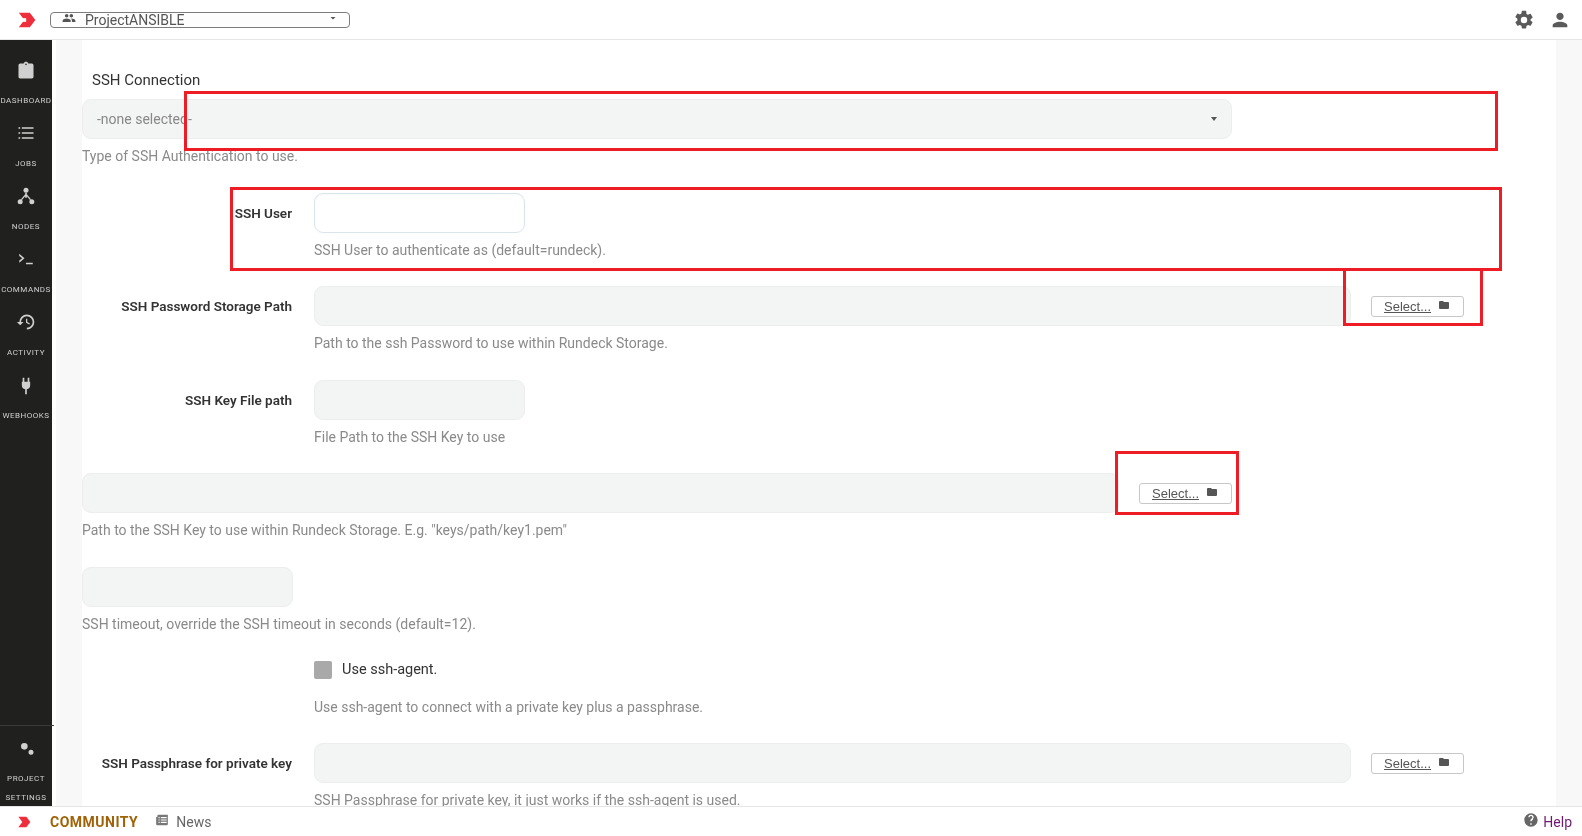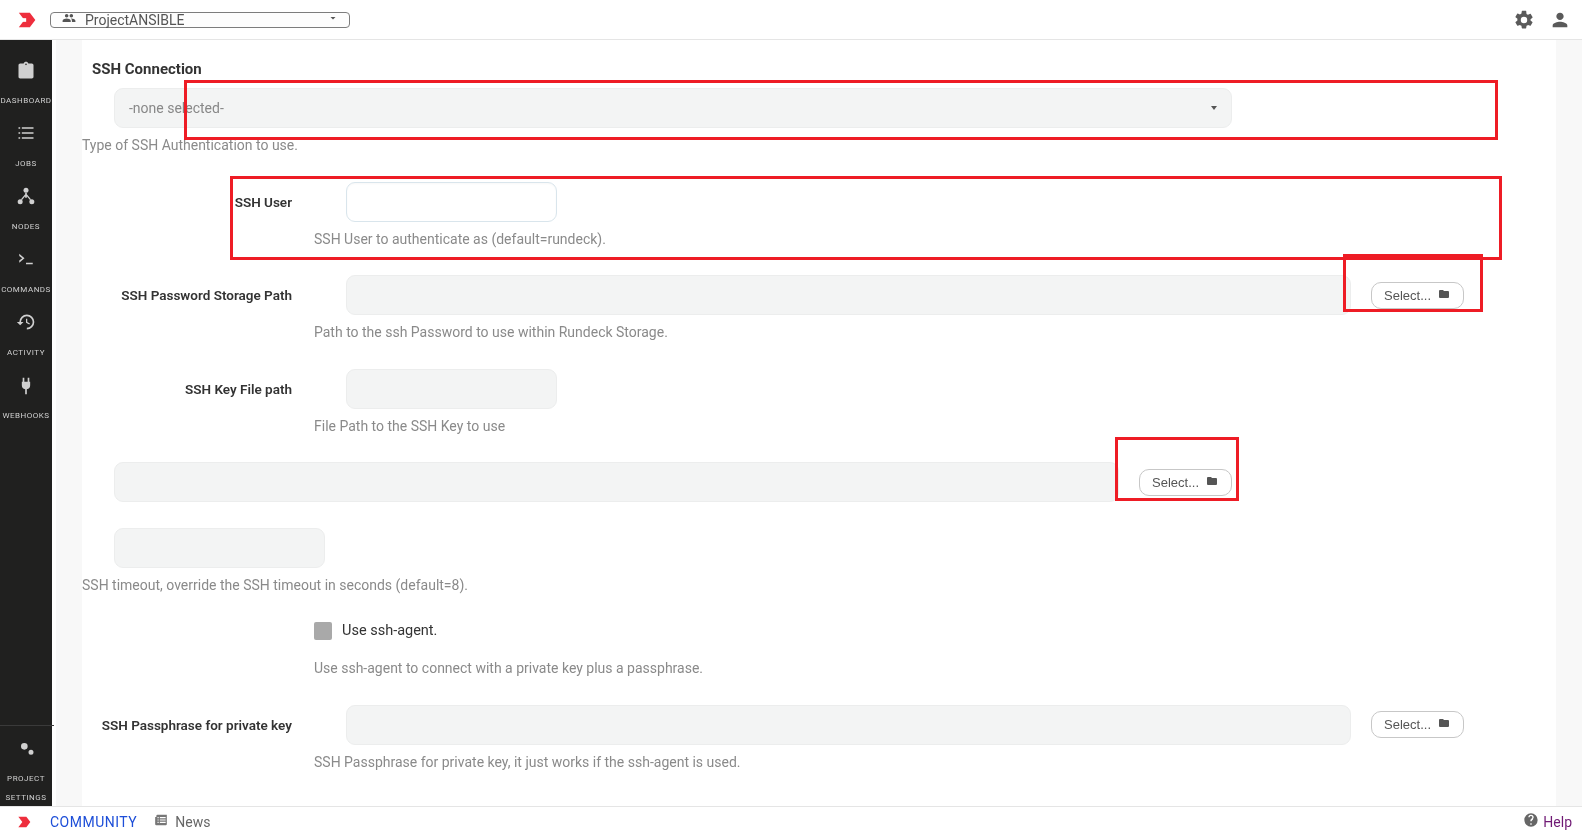--- a/index.html
+++ b/index.html
@@ -96,22 +96,22 @@
   }
   .content-inner {
     background: #fff;
     margin: 0 26px;
     padding: 12px 0 30px 0;
     min-height: 100%;
   }
   .section-title {
     font-size: 15px;
     color: #333;
-    margin: 8px 0 10px 10px;
-    font-weight: 700;
+    margin: 19px 0 10px 10px;
+    font-weight: 400;
   }
   .form-row {
     display: flex;
     align-items: flex-start;
     margin-bottom: 26px;
     position: relative;
   }
   .form-label {
     width: 232px;
     text-align: right;
@@ -133,47 +133,47 @@
   }
   .text-input, .select-input {
     flex: 1;
     height: 40px;
     background: #f3f4f4;
     border: 1px solid #eceded;
     border-radius: 9px;
     padding: 0 14px;
     font-size: 14px;
     color: #888;
-    margin-left: 32px;
   }
   .text-input.focus {
     background: #fff;
     border: 1px solid #d9e5ec;
     box-shadow: inset 0 1px 2px rgba(0,0,0,0.03);
   }
   .select-input {
     display: flex;
     align-items: center;
     justify-content: space-between;
     cursor: pointer;
     position: relative;
   }
   .select-input .sel-text { color: #888; font-size: 14px; }
   .select-btn {
     border: 1px solid #c7c7c7;
     background: #fff;
-    border-radius: 10px;
-    height: 27px;
+    border-radius: 3px;
+    height: 21px;
     padding: 0 12px;
     font-size: 13px;
     color: #555;
     cursor: pointer;
     display: flex;
     align-items: center;
     gap: 6px;
+    text-decoration: underline;
   }
   .help-text {
     color: #8a8a8a;
     font-size: 14px;
     margin-top: 8px;
     line-height: 1.4;
   }
   .checkbox-row {
     display: flex;
     align-items: center;
@@ -200,21 +200,21 @@
     height: 30px;
     background: #fff;
     border-top: 1px solid #e5e5e5;
     display: flex;
     align-items: center;
     padding: 0 10px;
     font-size: 14px;
   }
   .footer .logo-mark { width:18px; height:18px; }
   .footer-left { display: flex; align-items: center; gap:6px; }
-  .footer-left .comm { font-weight: 400; letter-spacing: 0.5px; color: #1d4ed8;}
+  .footer-left .comm { font-weight: 700; letter-spacing: 0.5px; color: #a16207;}
   .footer-left .news-icon { margin-left: 10px; color:#777;}
   .footer-left .news { color: #666; }
   .footer-right { margin-left: auto; display:flex; align-items:center; gap:4px; color:#701a75;}
   
   .content::-webkit-scrollbar { width: 18px; }
   .content::-webkit-scrollbar-track { background: transparent; }
   .content::-webkit-scrollbar-thumb { background: #b9b9b9; border-radius: 9px; border: 5px solid #f8f8f8;}
   .input-wrap.with-button .text-input { flex: 1; }
   .select-caret {
     width:0;height:0;
@@ -381,27 +381,28 @@
           <div style="position:relative;">
             <div class="annot" style="left:-24px; top:-32px; width:124px; height:64px;"></div>
             <button class="select-btn">
               <span>Select...</span>
               <span><svg width="14" height="12" viewBox="0 0 24 24" fill="#555">
                     <path d="M20 6h-8l-2-2H4a2 2 0 00-2 2v12a2 2 0 002 2h16a2 2 0 002-2V8a2 2 0 00-2-2z"></path>
                   </svg></span>
             </button>
           </div>
         </div>
+        <div class="help-text">Path to the SSH Key to use within Rundeck Storage. E.g. "keys/path/key1.pem"</div>
       </div>
     </div>
 
     <div class="form-row">
       <div class="form-field">
         <input class="text-input" value="" style="">
-        <div class="help-text">SSH timeout, override the SSH timeout in seconds (default=8).</div>
+        <div class="help-text">SSH timeout, override the SSH timeout in seconds (default=12).</div>
       </div>
     </div>
 
     <div class="form-row">
       <div class="form-label"></div>
       <div class="form-field">
         <div class="checkbox-row">
           <div class="checkbox-box"></div>
           <span class="checkbox-label">Use ssh-agent.</span>
         </div>

